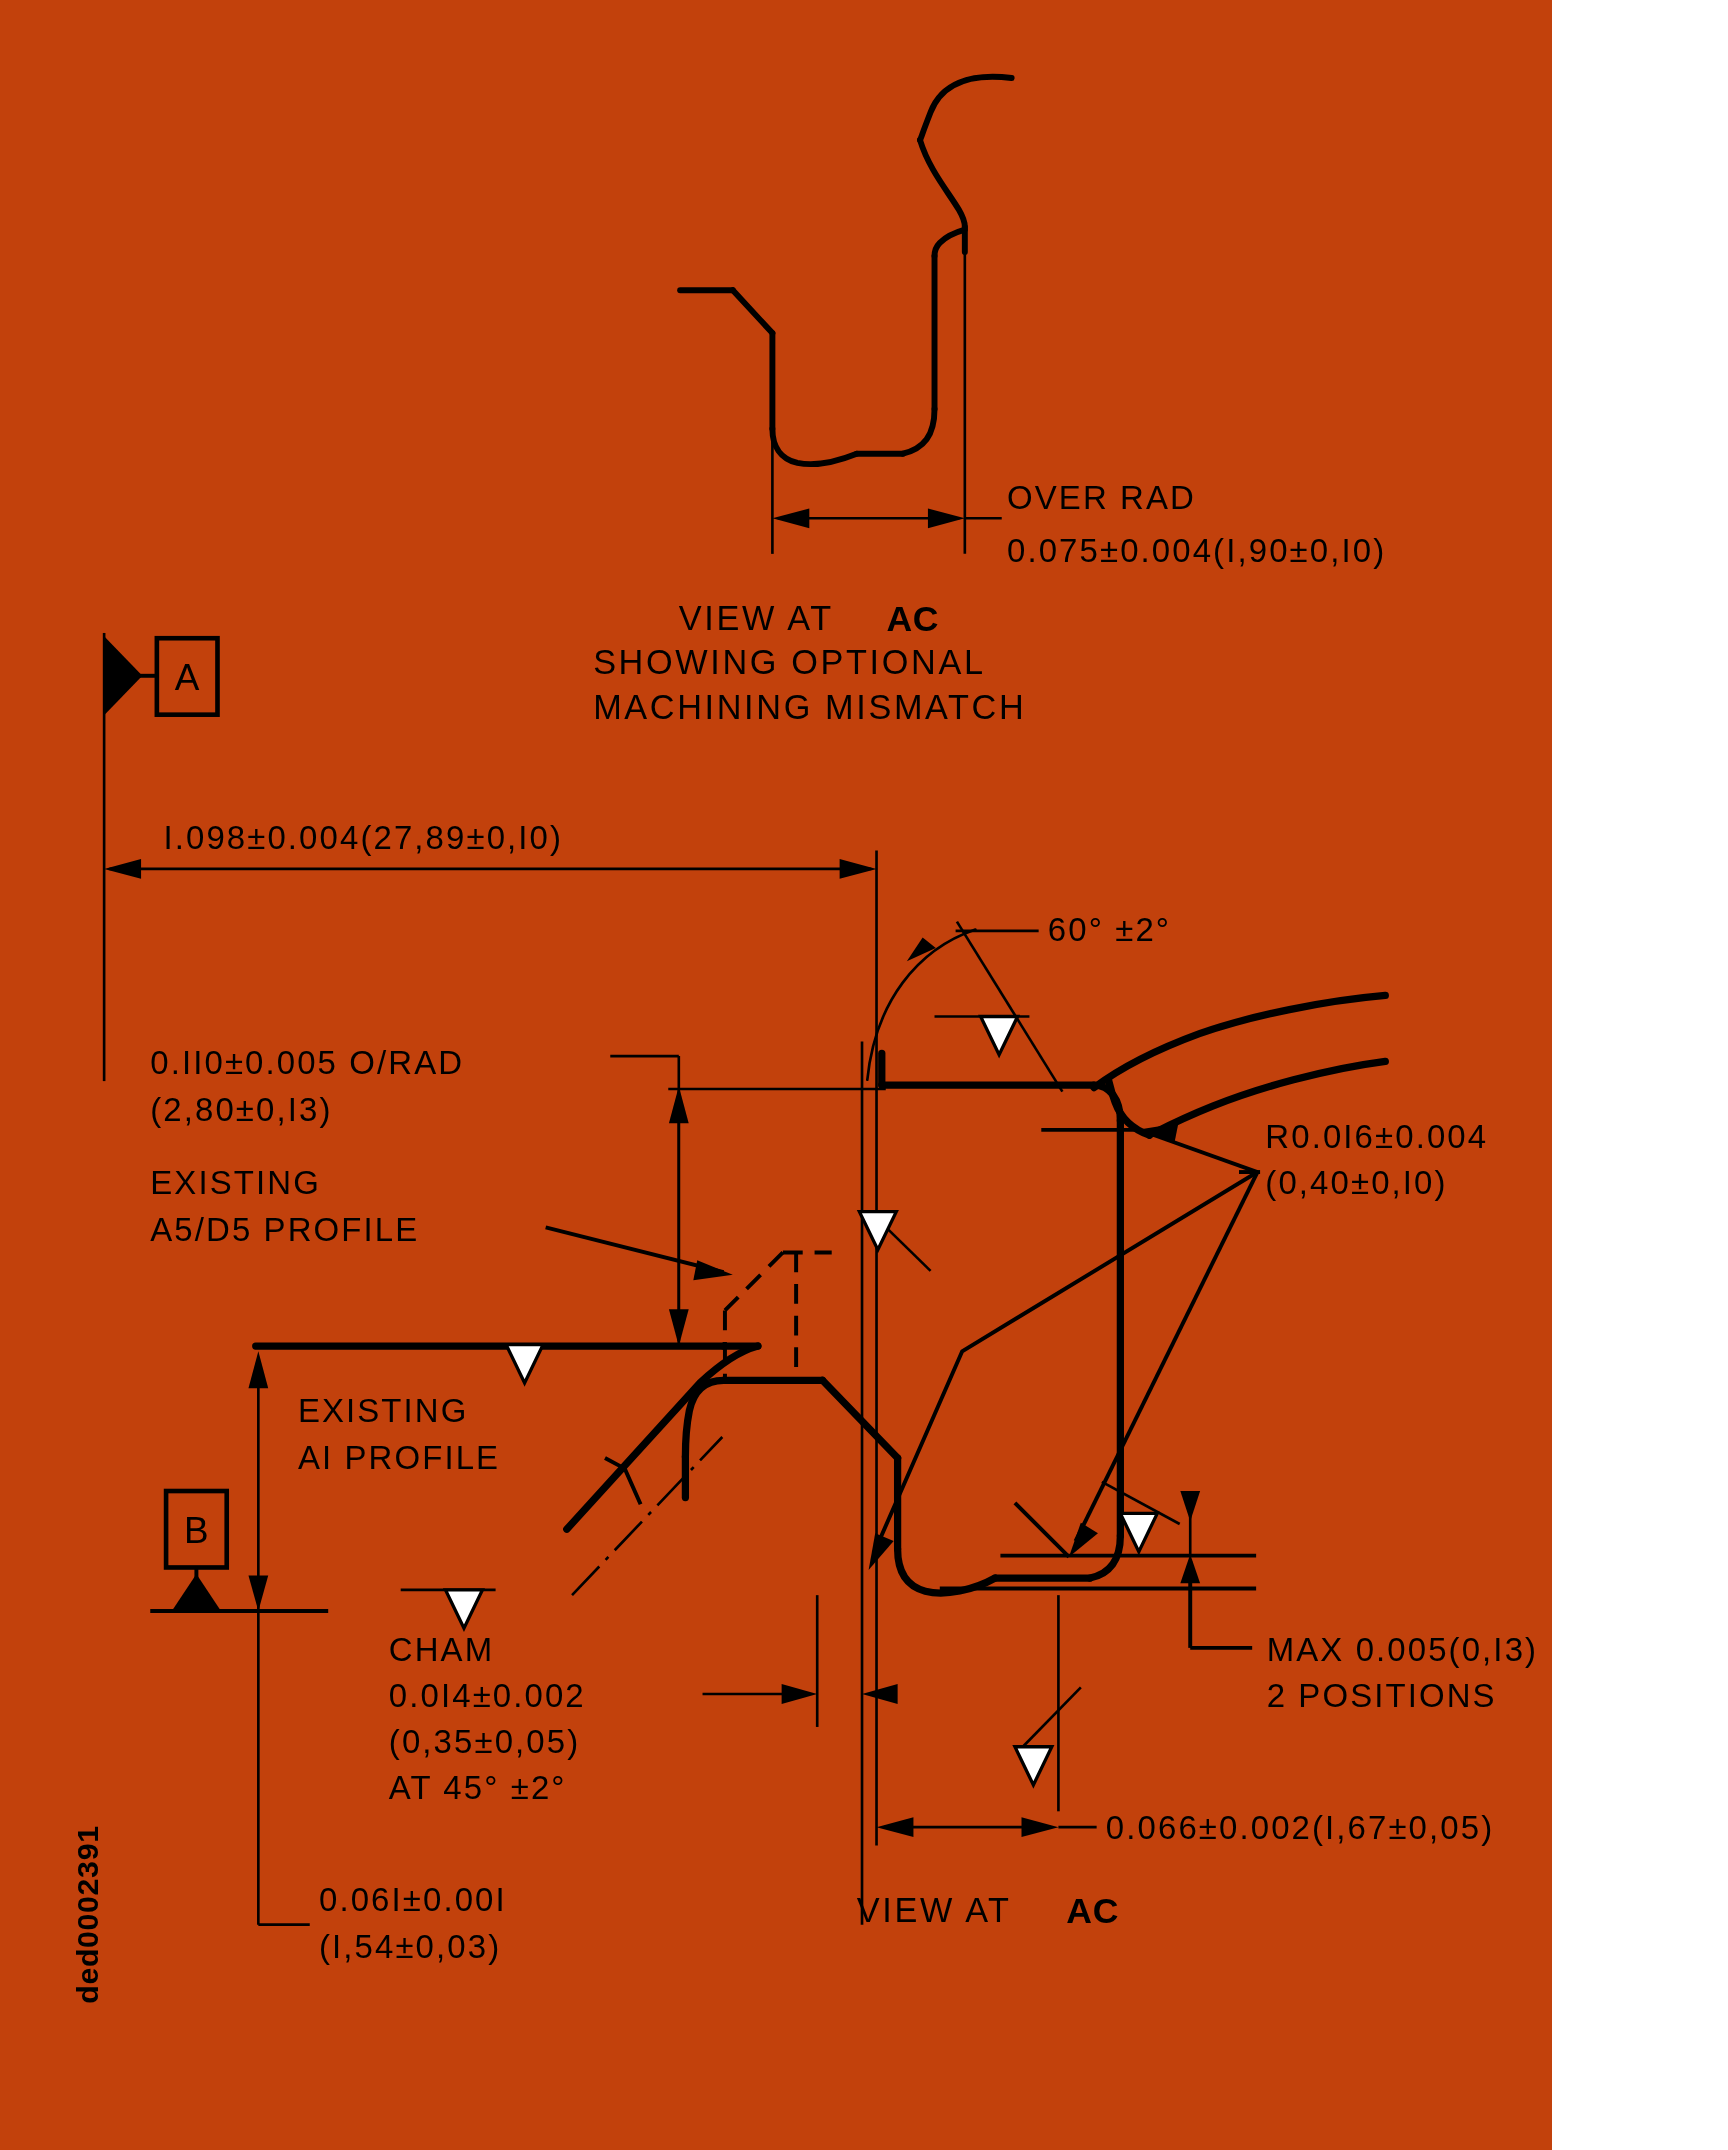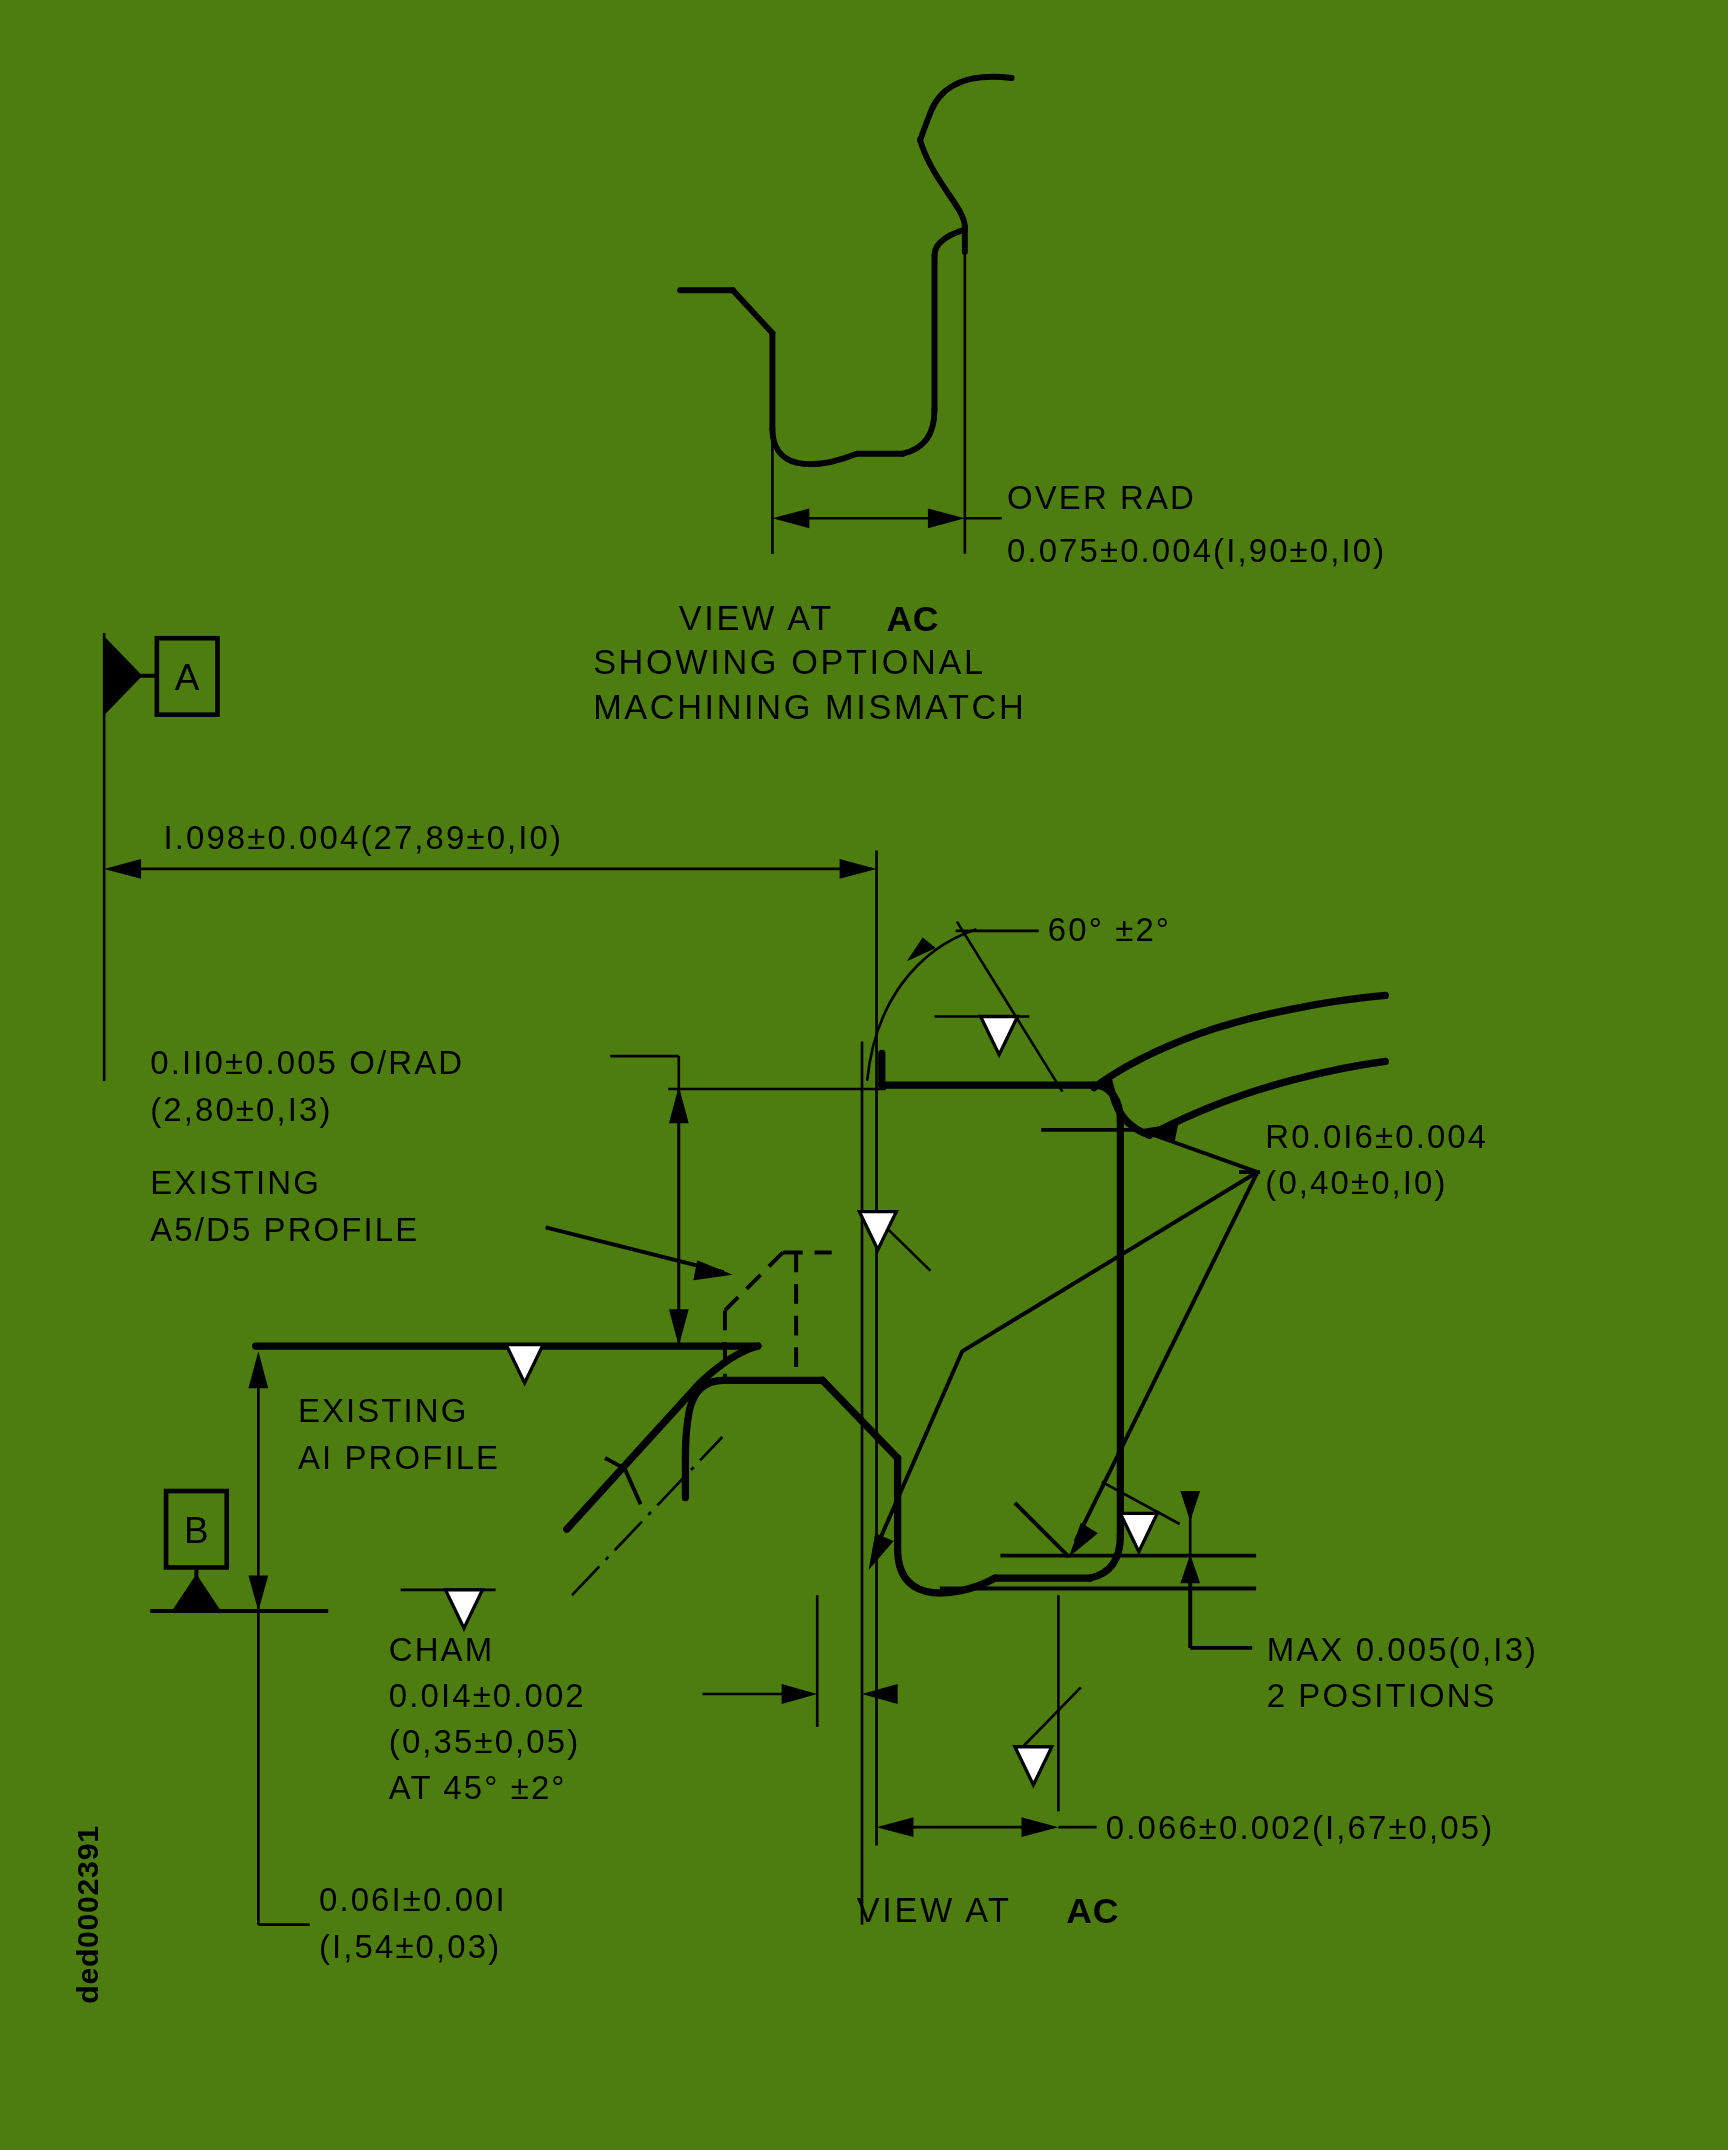--- a/index.html
+++ b/index.html
@@ -6,23 +6,23 @@
   html, body {
     margin: 0;
     padding: 0;
     background: #ffffff;
   }
   body {
     font-family: "Liberation Sans", sans-serif;
   }
   #sheet {
     position: relative;
-    width: 1728px;
+    width: 1552px;
     height: 2151px;
-    background: #4d7c0f;
+    background: #c2410c;
     overflow: hidden;
   }
   svg#drawing {
     position: absolute;
     top: 0;
     left: 0;
     width: 1728px;
     height: 2151px;
     display: block;
   }

